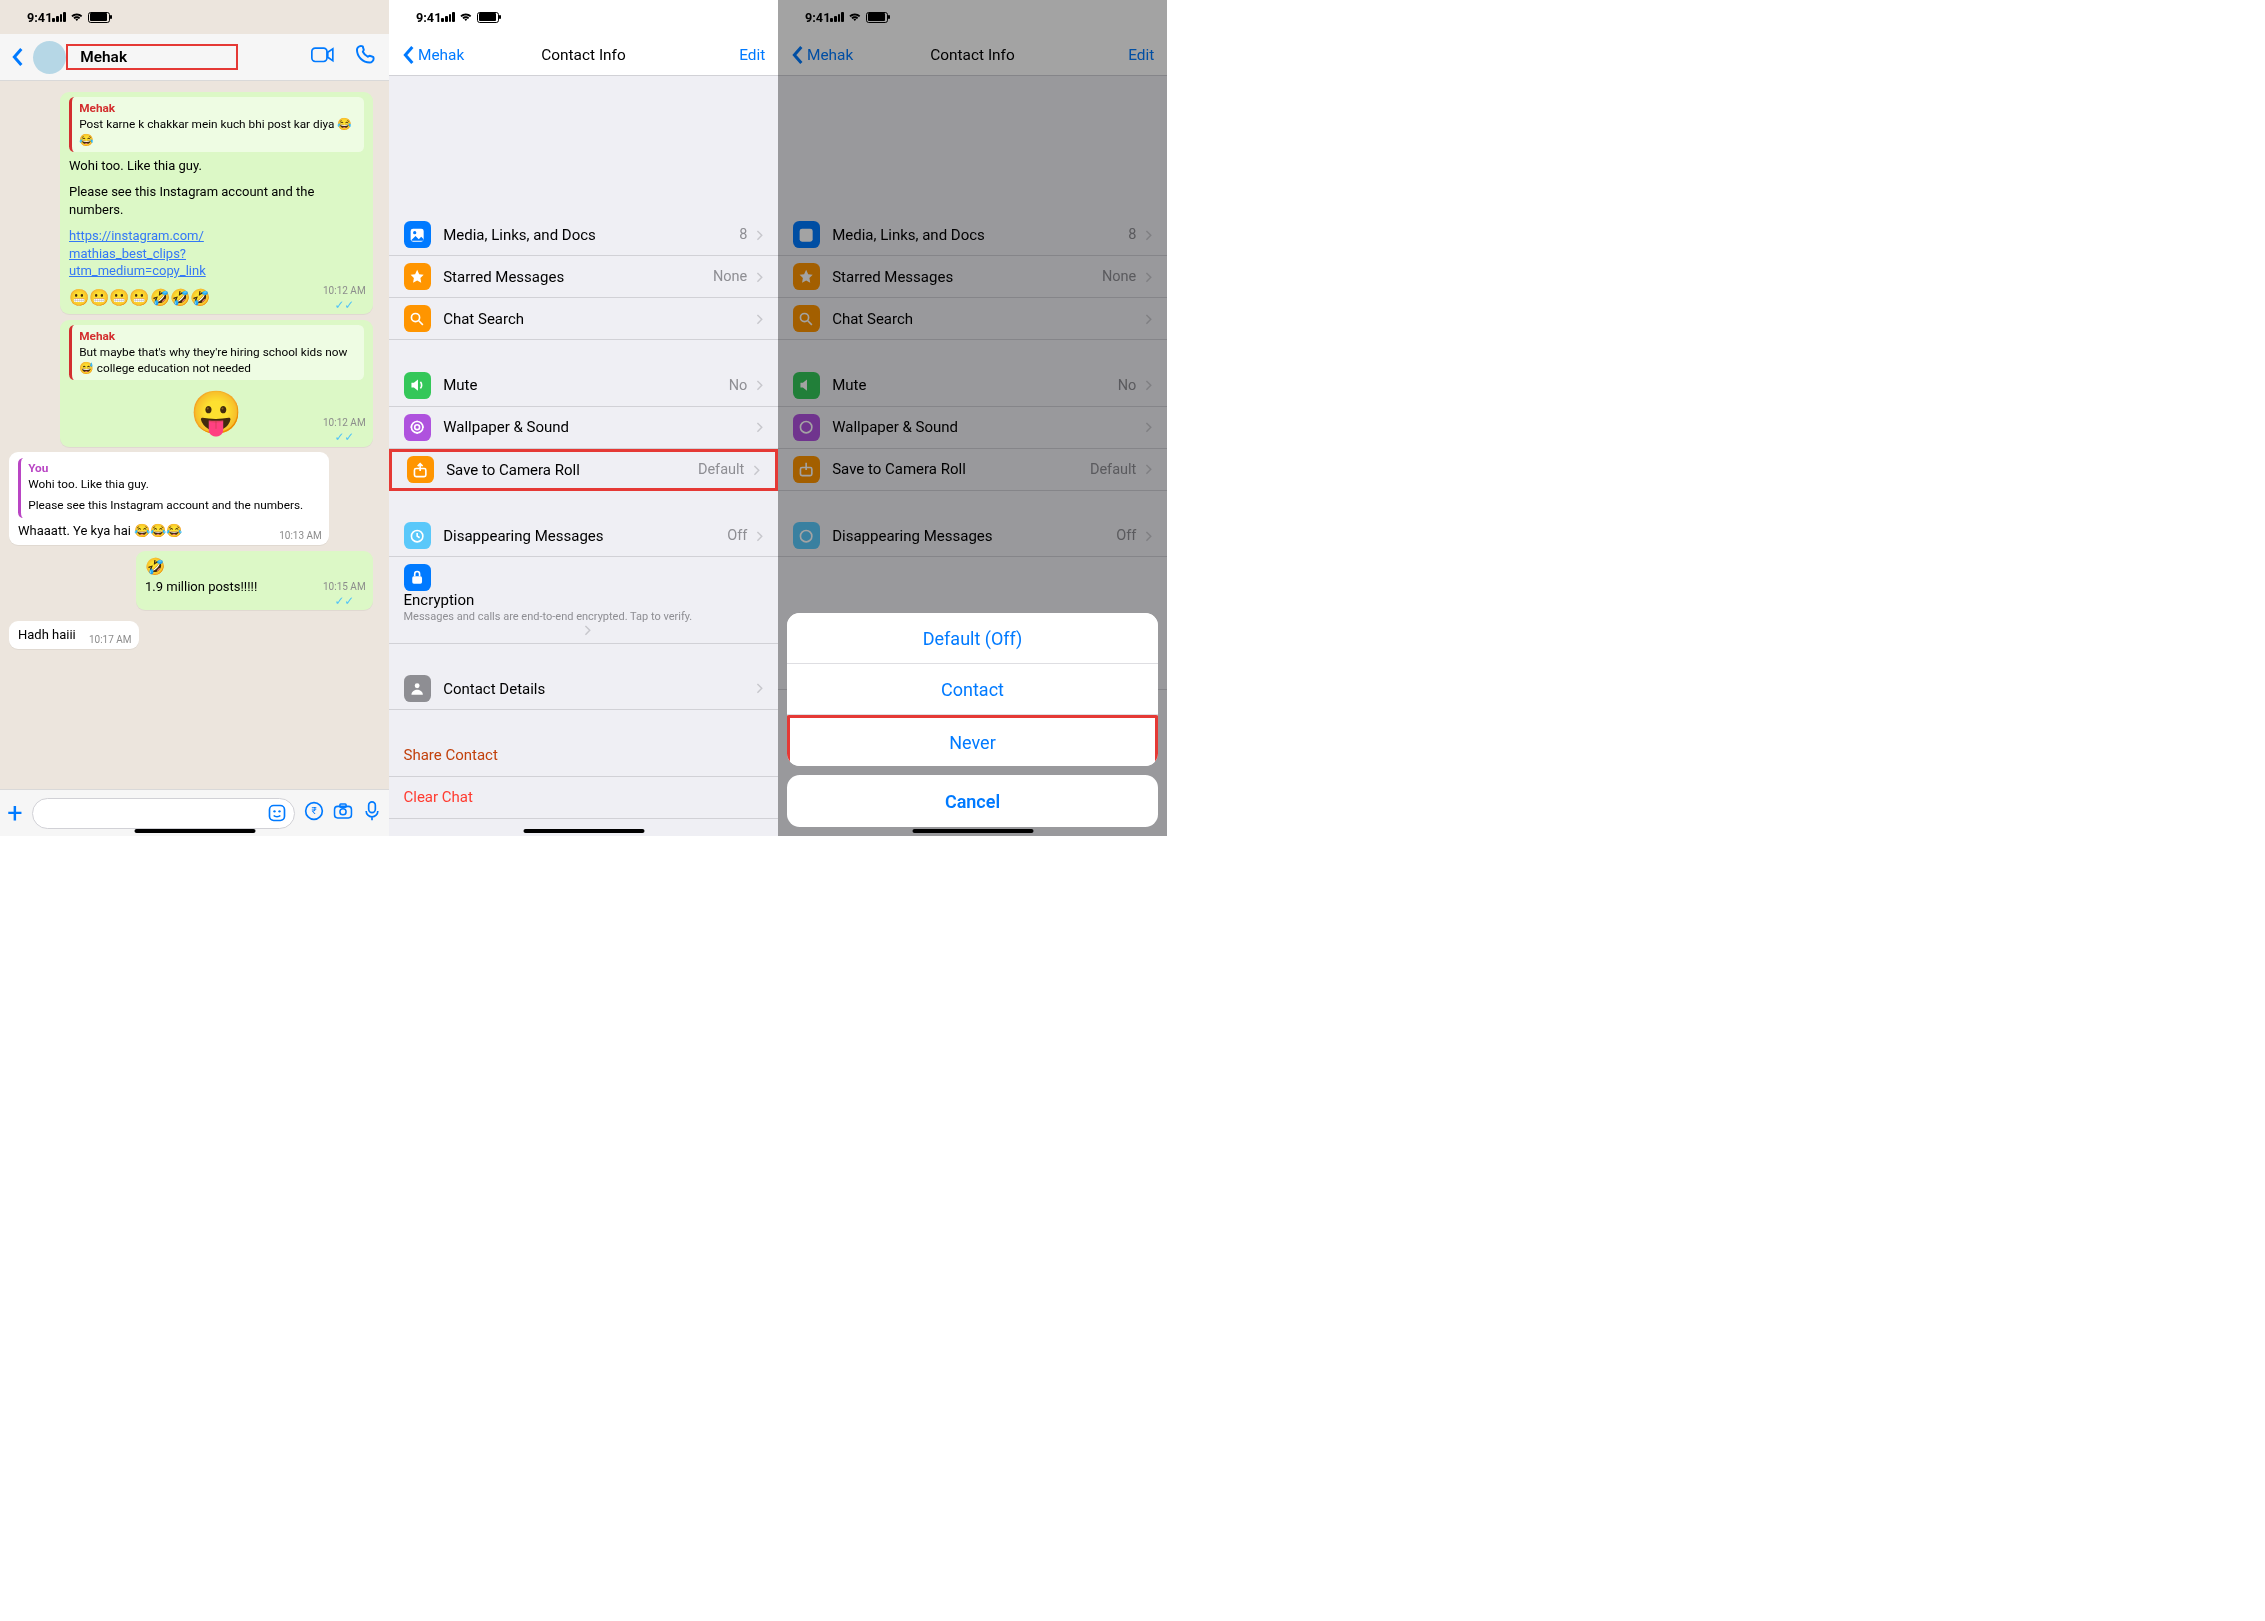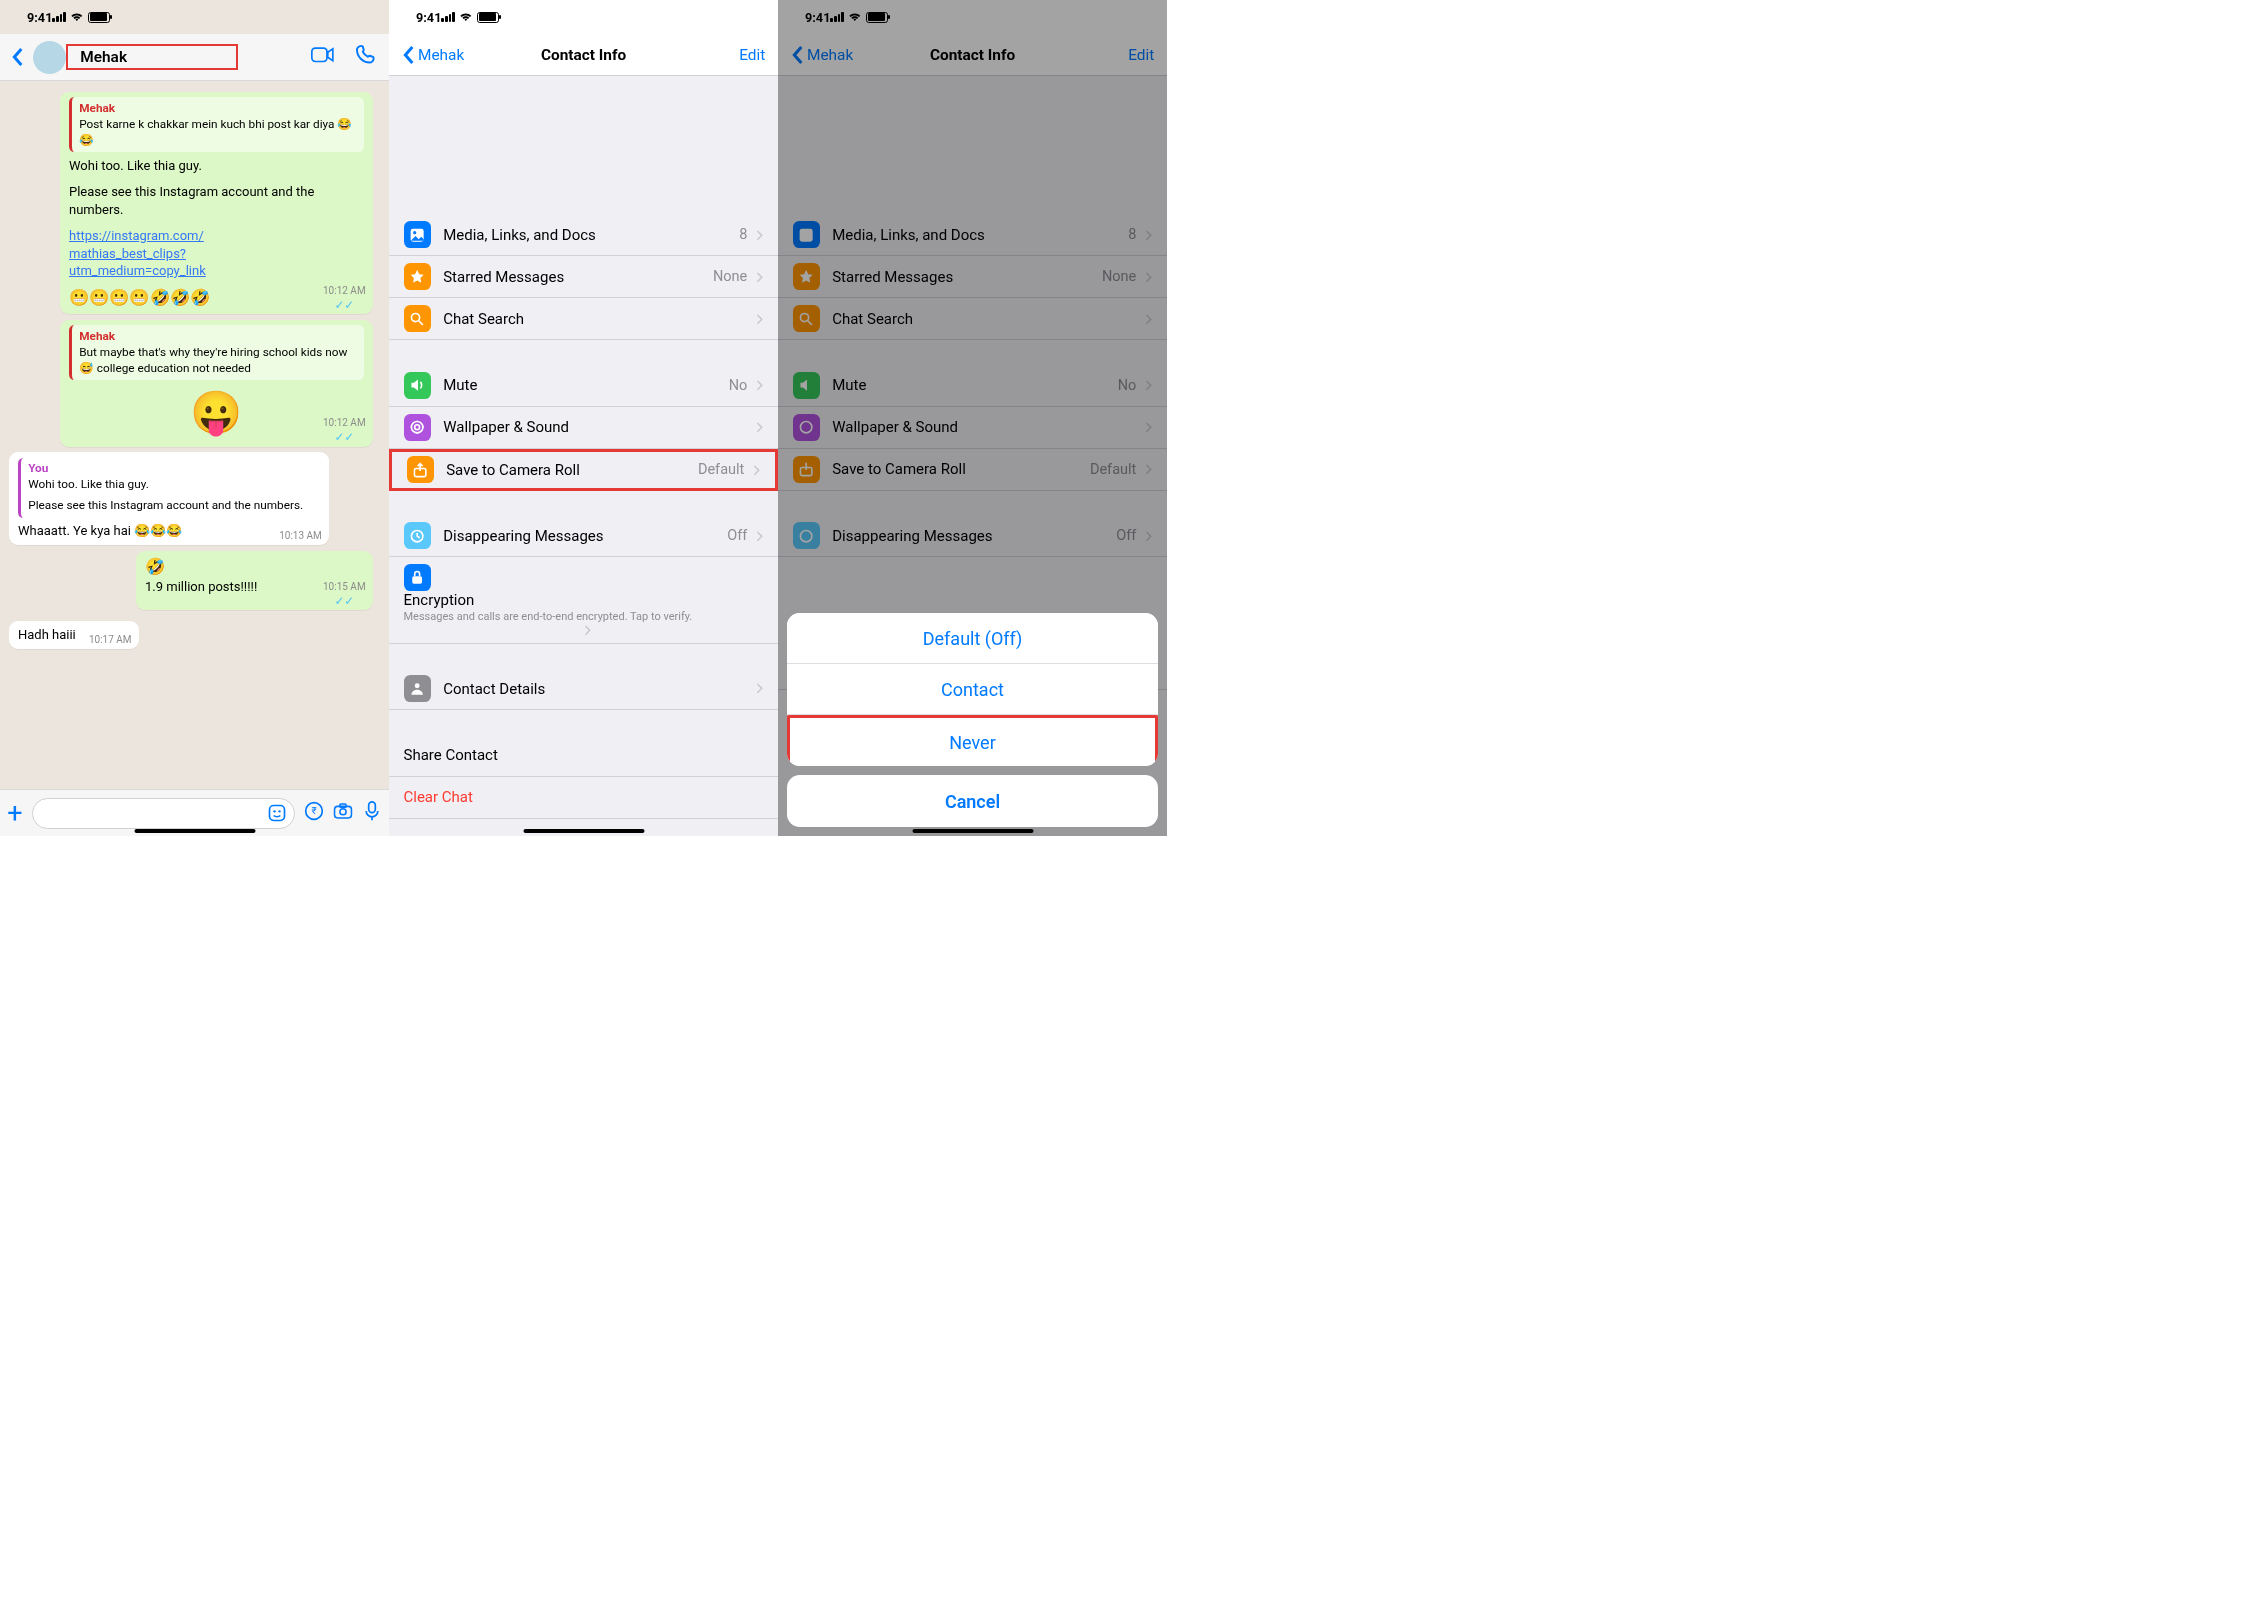--- a/index.html
+++ b/index.html
@@ -50,41 +50,41 @@
   .composer { position:absolute; bottom:0; left:0; right:0; height:47px; background:#F6F6F6; border-top:0.9px solid #d9d9d9; display:flex; align-items:center; padding:0 7.2px; gap:9px; z-index:3;}
   .composer .plus { color:#007AFF; font-size:27px; font-weight:400; line-height:1;}
   .composer .field { flex:1; height:31px; background:#fff; border:0.9px solid #d1d1d6; border-radius:15.4px; position:relative;}
   .composer .sticker { position:absolute; right:7.2px; top:4.5px; color:#007AFF;}
   .composer svg { width:20px;height:20px; }
   .home-ind { position:absolute; bottom:2.7px; left:50%; transform:translateX(-50%); width:121px;height:4.5px; background:#000; border-radius:2.7px; z-index:5;}
 
   
   .ci-bg { background:#efeff4; position:absolute; inset:0;}
   .p-nav { height:42px; background:#fff; border-bottom:0.9px solid #d1d1d6; display:flex; align-items:center; padding:0 12.7px; position:relative; z-index:3;}
-  .p-nav .center-title { position:absolute; left:0;right:0; text-align:center; font-weight:700; font-size:15.4px; pointer-events:none;}
+  .p-nav .center-title { position:absolute; left:0;right:0; text-align:center; font-weight:400; font-size:15.4px; pointer-events:none;}
   .p-nav .left { display:flex; align-items:center; color:#007AFF; font-size:15.4px;}
   .p-nav .right-btn { margin-left:auto; color:#007AFF; font-size:15.4px;}
   .head-row { background:#fff; padding:11px 14.5px; border-bottom:0.9px solid #d1d1d6; display:flex; align-items:center;}
   .head-row .nm{ font-size:17px; font-weight:600;}
   .round-btns{ margin-left:auto; display:flex; gap:9px;}
   .circ{ width:36px;height:36px;border-radius:18px;background:#f2f2f7; display:flex; align-items:center; justify-content:center;}
   .circ svg{ width:18px;height:18px; fill:#007AFF;}
   .status-row{ background:#fff; padding:7.2px 14.5px 11px; border-bottom:0.9px solid #d1d1d6;}
   .date{ color:#8e8e93; font-size:11.8px; margin-top:2.7px;}
   .list{ margin-top:23.5px; background:#fff; border-top:0.9px solid #d1d1d6;}
   .list + .list { margin-top:23.5px;}
   .row{ display:flex; align-items:center; min-height:42px; padding:0 14.5px; border-bottom:0.9px solid #d1d1d6; font-size:15px; position:relative;}
   .row:last-child{ }
   .row .ic{ width:27px;height:27px;border-radius:6.3px;margin-right:12.7px; display:flex;align-items:center;justify-content:center; flex:none;}
   .row .val{ margin-left:auto; color:#8e8e93; font-size:14.5px;}
   .chev{ width:7.2px;height:12.7px; stroke:#c7c7cc; stroke-width:2; fill:none; margin-left:9px;}
   .row .sub{ font-size:11px; color:#8e8e93; line-height:1.2; margin-top:1.8px;}
   .row.stack{ flex-direction:column; align-items:flex-start; padding-top:6.3px; padding-bottom:6.3px;}
   .row.stack .col{ display:flex; flex-direction:column; flex:1;}
-  .action-list .row{ color:#000000;}
+  .action-list .row{ color:#c2410c;}
   .action-list .row.red{ color:#ff3b30;}
   .action-list .row{ border-bottom:0.9px solid #d1d1d6;}
   .ic.blue1{background:#007AFF}.ic.amber{background:#ff9500}.ic.or2{background:#ff9500}
   .ic.green{background:#34c759}.ic.purple{background:#af52de}.ic.gold{background:#ff9500}
   .ic.cyan{background:#5ac8fa}.ic.blue2{background:#007AFF}.ic.gray{background:#8e8e93}
   .ic svg{fill:#fff;}
 
   
   .dim { position:absolute; inset:0; background:rgba(0,0,0,.36); z-index:6;}
   .sheet { position:absolute; left:9px; right:9px; bottom:9px; z-index:7;}

